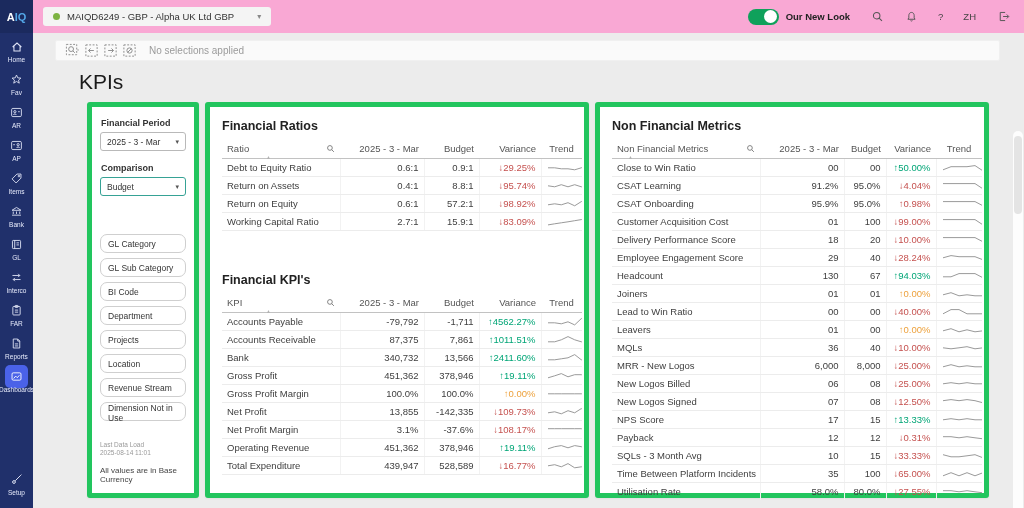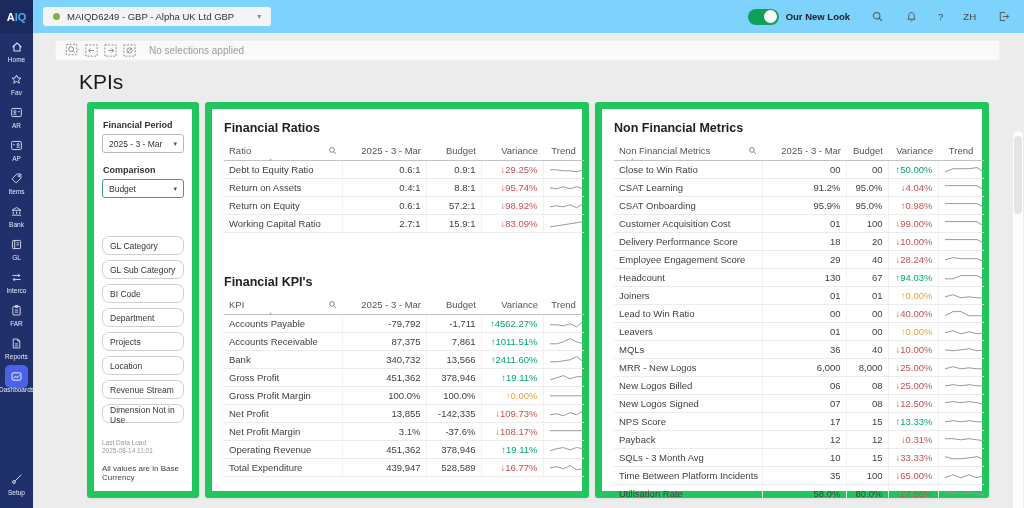--- a/index.html
+++ b/index.html
@@ -15,21 +15,21 @@
   .nav-item { width:33px; display:flex; flex-direction:column; align-items:center; gap:2px;
     padding:4px 0 3px; cursor:pointer; margin-top:2px; }
   .nav-item .ic { width:15px; height:15px; color:#dfe4f6; display:flex; align-items:center; justify-content:center; }
   .nav-item .lbl { font-size:6.5px; color:#e6eafb; line-height:7px; text-align:center; }
   .nav-item.active .icwrap { background:#4a62e8; border-radius:5px; padding:4px; margin:-4px; }
   .nav-item.setup { margin-top:auto; margin-bottom:9px; }
 
   .main { flex:1; display:flex; flex-direction:column; min-width:0; }
 
   
-  .topbar { height:33px; background:#7dd3fc; display:flex; align-items:center; padding:0 14px 0 10px; flex-shrink:0; }
+  .topbar { height:33px; background:#f9a8d4; display:flex; align-items:center; padding:0 14px 0 10px; flex-shrink:0; }
   .company { display:flex; align-items:center; gap:7px; background:#f4f4f4; border-radius:3px;
     padding:4px 10px; font-size:9.5px; color:#333; cursor:pointer; }
   .dot { width:7px; height:7px; border-radius:50%; background:#7cb342; }
   .caret { font-size:8px; color:#888; margin-left:16px; }
   .top-right { margin-left:auto; display:flex; align-items:center; gap:20px; }
   .toggle-group { display:flex; align-items:center; gap:7px; }
   .toggle { width:31px; height:16px; border-radius:9px; background:#0fa15b; position:relative; cursor:pointer; }
   .toggle .knob { position:absolute; right:1.5px; top:1.5px; width:13px; height:13px; border-radius:50%; background:#fff; }
   .toggle-label { font-size:9.5px; font-weight:bold; color:#222; }
   .tb-ic { width:14px; height:14px; color:#555; display:flex; align-items:center; justify-content:center; cursor:pointer; }
@@ -37,21 +37,21 @@
 
   
   .content { flex:1; background:#ececec; padding:7px 10px 0 22px; position:relative; overflow:hidden; }
   .selbar { height:21px; background:#fafafa; border:1px solid #f0f0f0; border-radius:2px;
     display:flex; align-items:center; gap:4px; padding:0 9px; margin-right:14px; }
   .selbar .sic { width:15px; height:15px; color:#8a8a8a; display:flex; align-items:center; cursor:pointer; }
   .selbar .msg { font-size:10px; color:#9b9b9b; margin-left:8px; }
   .page-title { font-size:21px; color:#1a1a1a; font-weight:400; margin:9px 0 8px 24px; }
 
   .cards { display:flex; gap:6px; margin-left:32px; height:396px; }
-  .card { background:#fff; border:7px solid #22c55e; border-radius:3px; box-shadow:0 1px 2px rgba(0,0,0,.05); }
+  .card { background:#fff; border:5px solid #22c55e; border-radius:3px; box-shadow:0 1px 2px rgba(0,0,0,.05); }
 
   
   .filters { width:112px; padding:9px 8px; display:flex; flex-direction:column; flex-shrink:0; }
   .f-label { font-size:9px; font-weight:bold; color:#333; margin:2px 0 4px 1px; }
   .select { border:1px solid #b9b9b9; border-radius:3px; height:19px; display:flex; align-items:center;
     justify-content:space-between; padding:0 6px; font-size:8.5px; color:#333; margin-bottom:10px; cursor:pointer; background:#fff; }
   .select.accent { border:1px solid #36a295; }
   .select .sc { font-size:7px; color:#555; }
   .f-buttons { margin-top:28px; display:flex; flex-direction:column; gap:5px; }
   .filter-btn { border:1px solid #cfcfcf; border-radius:7px; background:#fff; height:19px; text-align:left;

